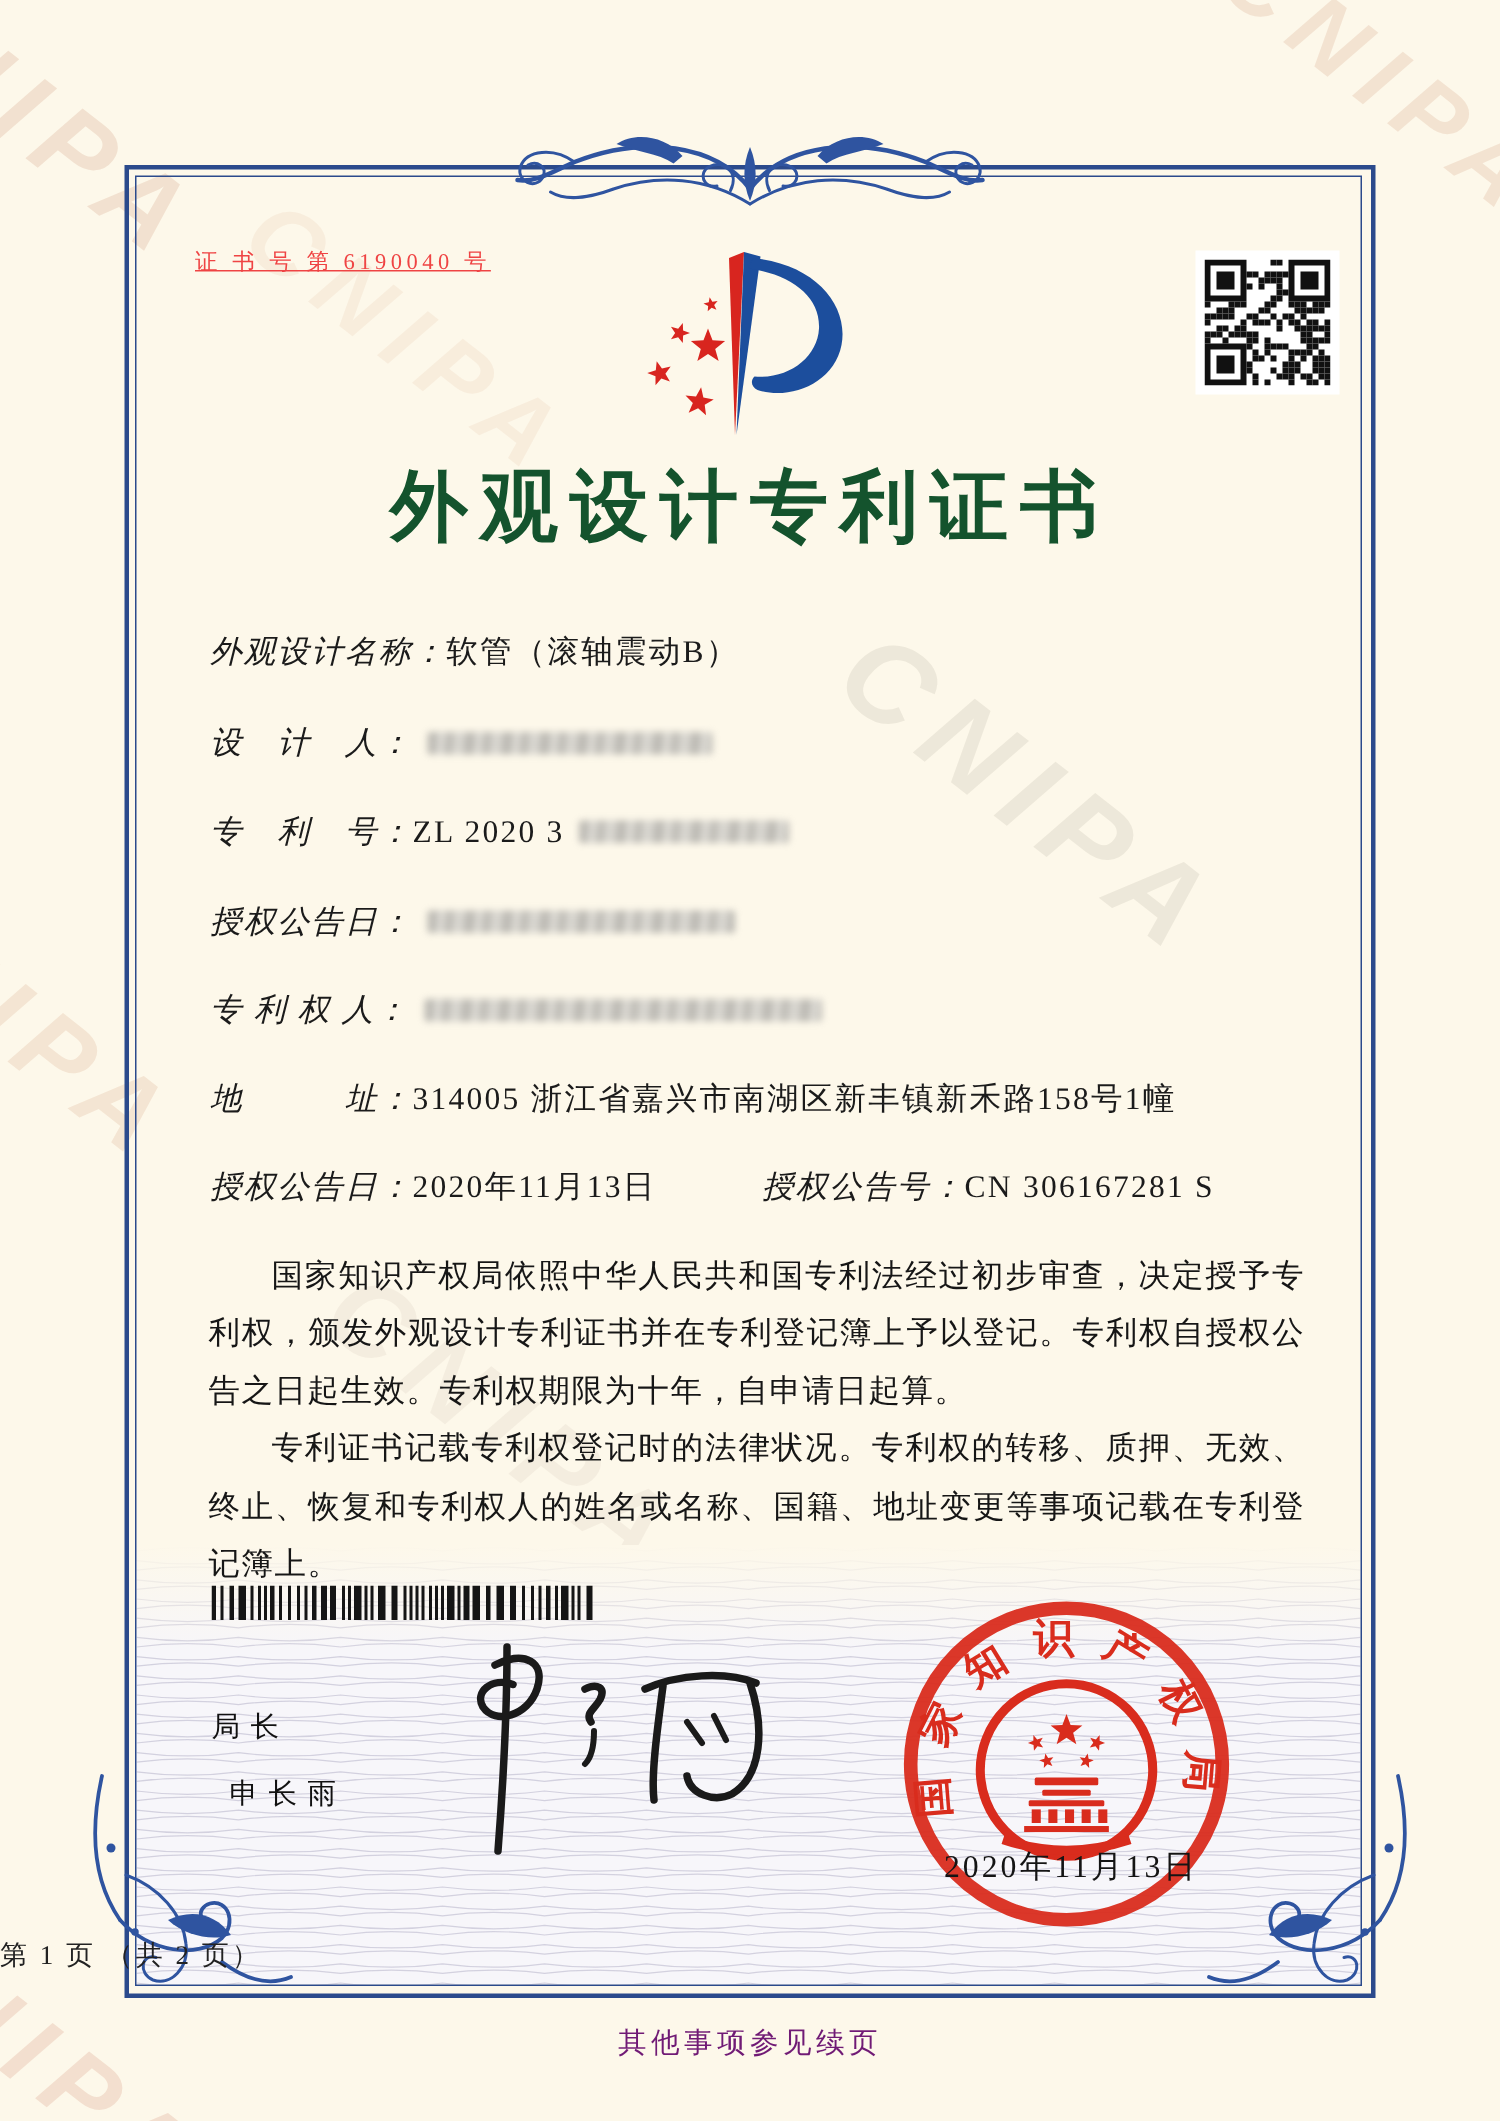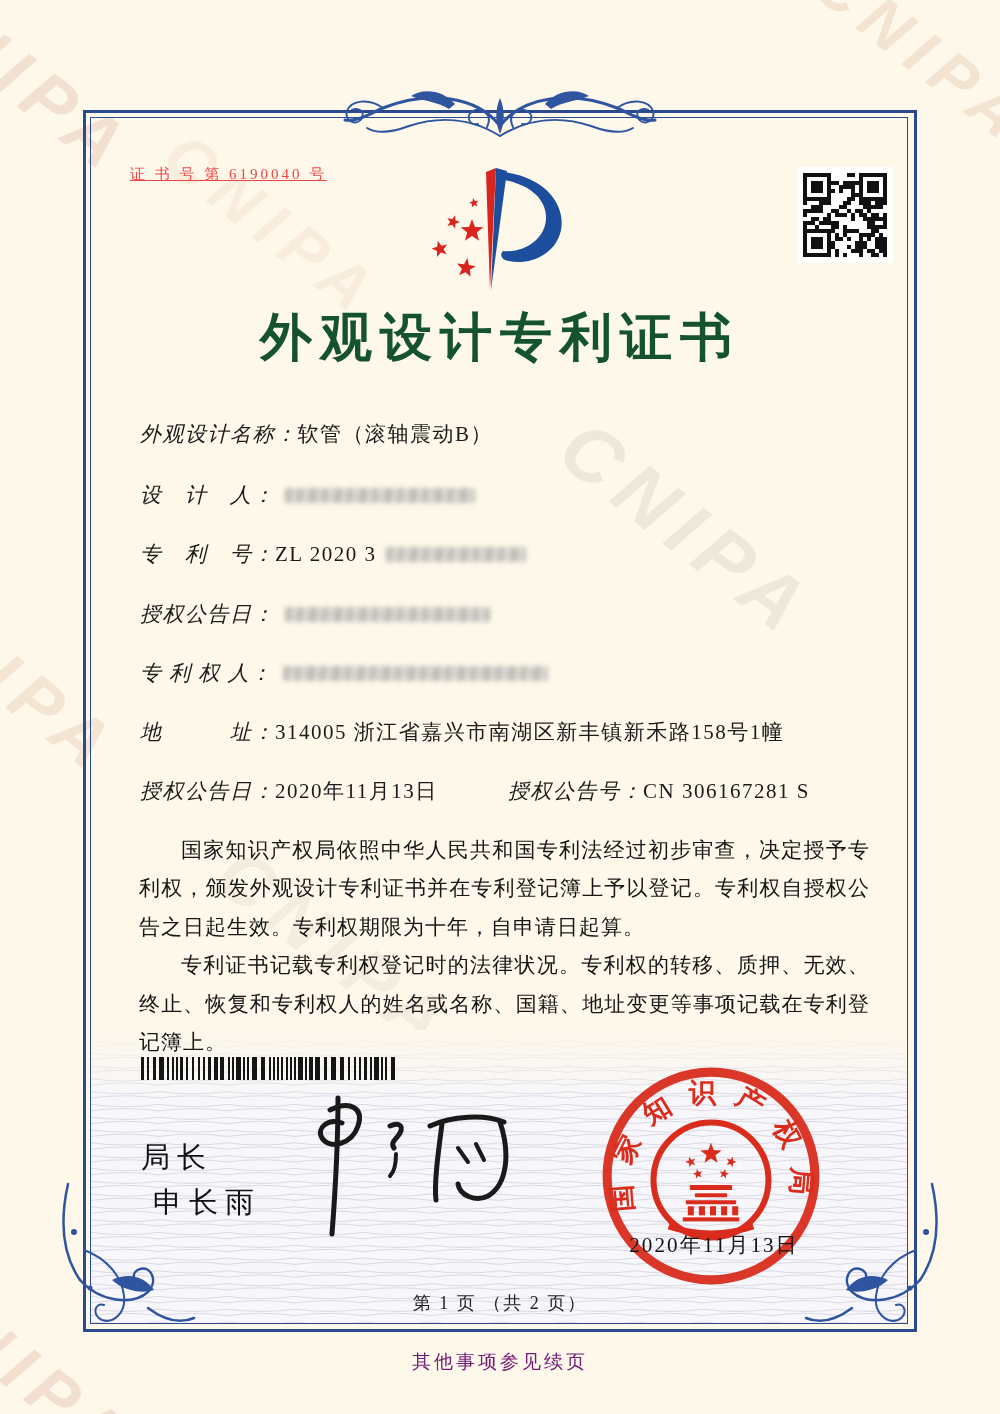--- a/index.html
+++ b/index.html
@@ -37,23 +37,23 @@
   .fvalue{white-space:pre;}
   .redact{
     display:inline-block;height:15px;margin-left:10px;border-radius:2px;opacity:.55;
     background:repeating-linear-gradient(95deg,#8a8a8a 0 7px,#c3c3c3 7px 12px,#909090 12px 18px,#bdbdbd 18px 25px);
     filter:blur(2.5px);
   }
   .grant-first{display:inline-flex;width:368px;text-align:right;}
   .paras{left:139px;top:831px;width:731px;font-size:21px;line-height:1.83;
          text-align:justify;color:#161616;letter-spacing:1px;}
   .paras p{margin:0;text-indent:2em;}
-  .director-line{left:141px;font-size:29px;letter-spacing:7px;color:#111;
+  .director-line{left:141px;font-size:19px;letter-spacing:7px;color:#111;
         font-family:"Liberation Sans","DejaVu Sans",sans-serif;}
-  .pageinfo{left:0;top:1291px;width:1000px;text-align:center;font-size:18px;letter-spacing:2px;color:#222;}
+  .pageinfo{left:0;top:1291px;width:1000px;text-align:left;font-size:18px;letter-spacing:2px;color:#222;}
   .footer-note{left:0;top:1349px;width:1000px;text-align:center;font-size:19px;letter-spacing:3px;color:#701a75;}
   .flip{transform:scaleX(-1);}
 </style>
 </head>
 <body>
 
 <span class="wm" style="left:-70px;top:-45px;font-size:72px;color:rgba(222,178,152,0.32);">CNIPA</span>
 <span class="wm" style="left:195px;top:118px;font-size:64px;color:rgba(228,188,162,0.18);">CNIPA</span>
 <span class="wm" style="left:845px;top:-55px;font-size:64px;color:rgba(222,178,152,0.30);">CNIPA</span>
 <span class="wm" style="left:598px;top:402px;font-size:78px;color:rgba(206,200,184,0.33);">CNIPA</span>

